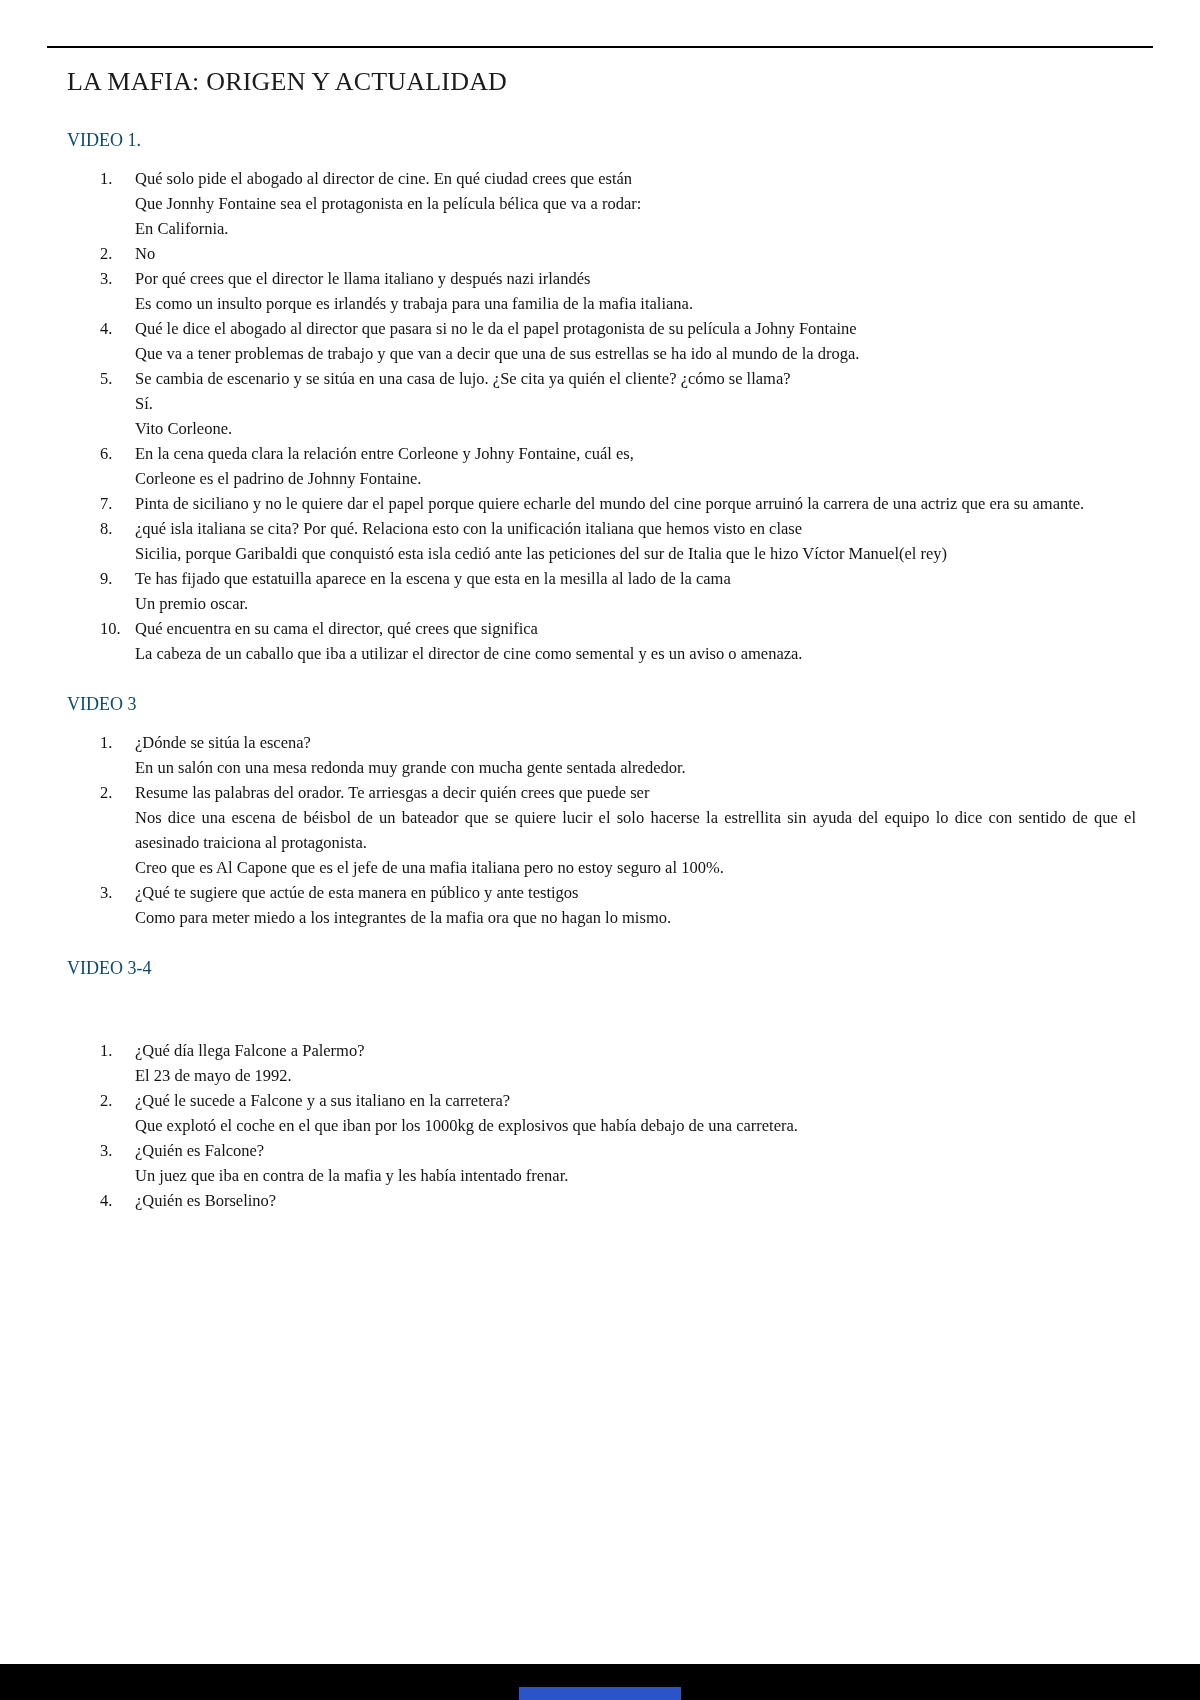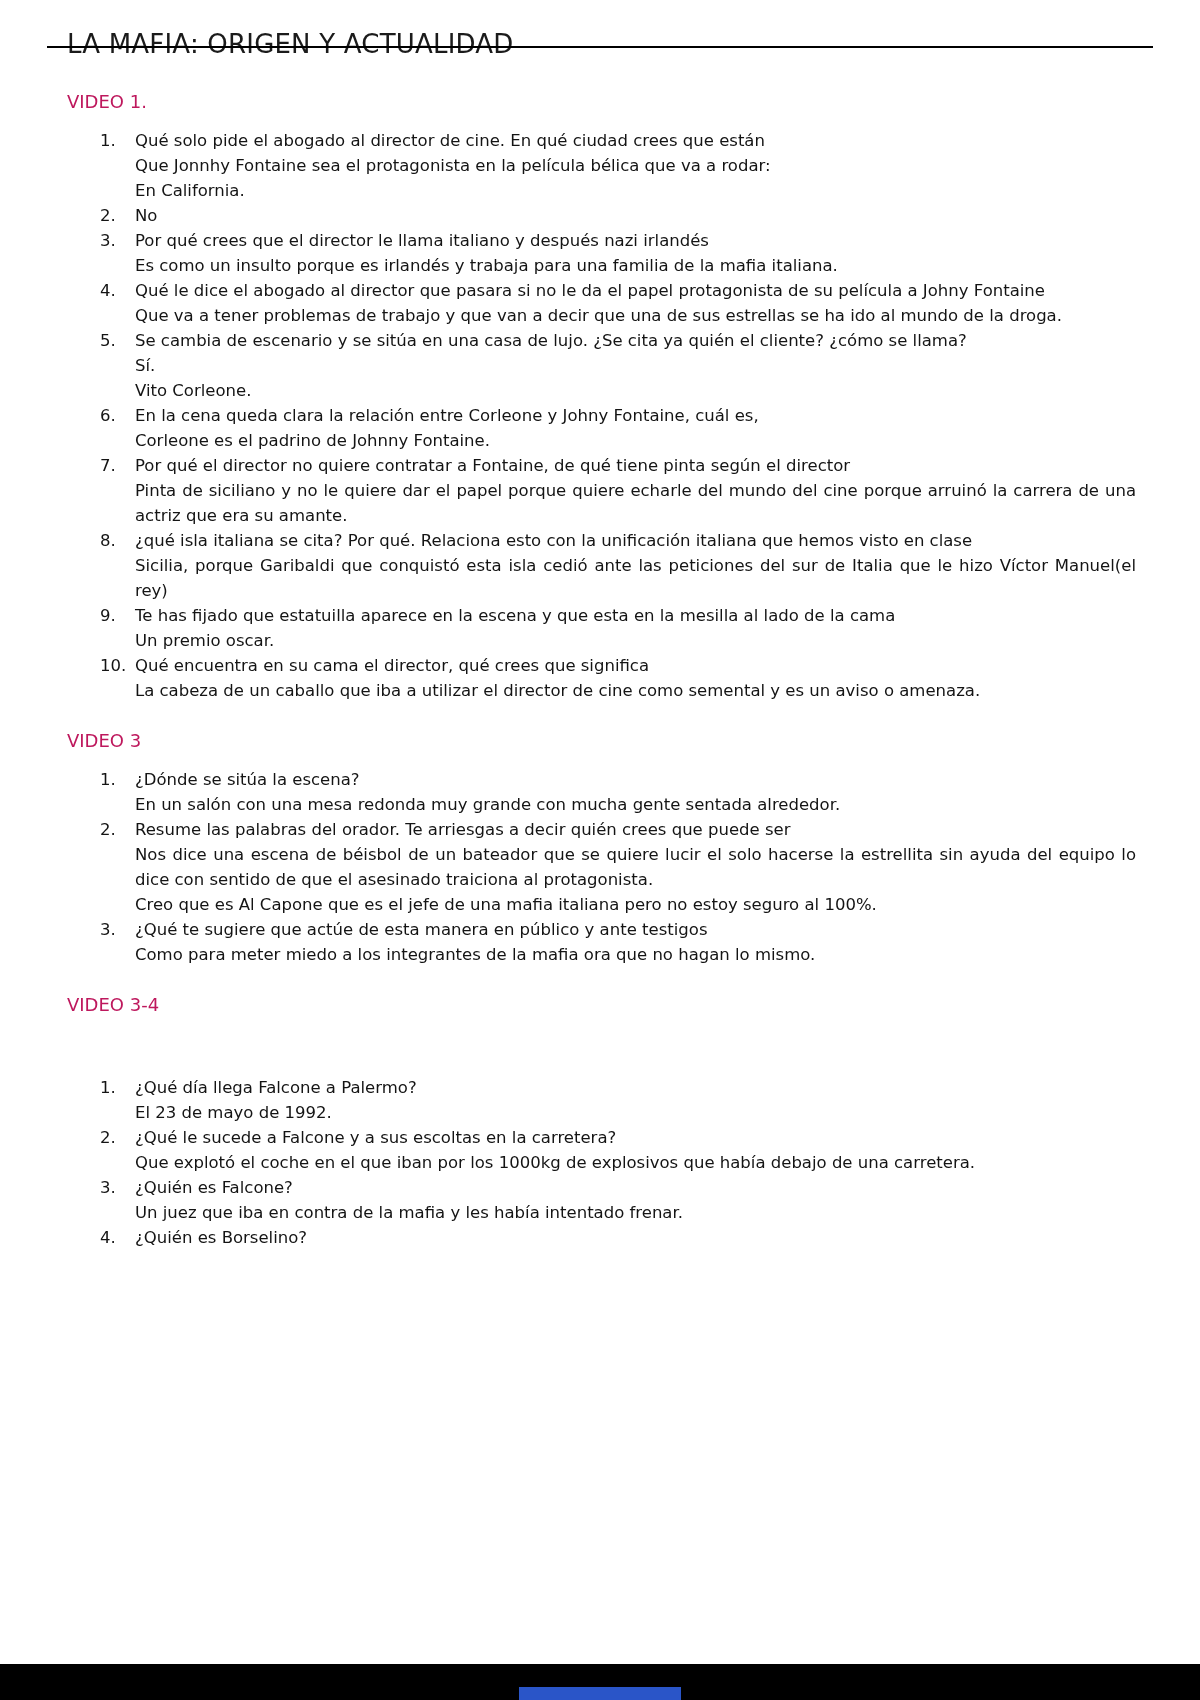--- a/index.html
+++ b/index.html
@@ -14,38 +14,39 @@
   }
   .top-rule {
     position: absolute;
     left: 47px;
     right: 47px;
     top: 46px;
     height: 0;
     border-top: 2px solid #000000;
   }
   .content {
-    padding: 28px 64px 0 67px;
+    padding: 66px 64px 0 67px;
     font-size: 16.5px;
     line-height: 25px;
+    font-family: Liberation Serif, serif;
   }
   .doc-title {
     margin: 0 0 30px 0;
     font-size: 26px;
     font-weight: 400;
     line-height: 32px;
     color: #1b1b1b;
     letter-spacing: 0.2px;
   }
   .section-heading {
     margin: 26px 0 14px 0;
     font-size: 18px;
     line-height: 24px;
     font-weight: 400;
-    color: #be185d;
+    color: #0c4a6e;
   }
   .qa-list { margin: 0; }
   .qa-list.gap-top { margin-top: 58px; }
   .qa-item {
     display: flex;
     align-items: flex-start;
     margin-left: 33px;
   }
   .num {
     flex: 0 0 35px;
@@ -124,21 +125,20 @@
         <div class="qa-item">
           <span class="num">6.</span>
           <div class="qa-body">
             <div class="q-line">En la cena queda clara la relación entre Corleone y Johny Fontaine, cuál es,</div>
             <div class="a-line">Corleone es el padrino de Johnny Fontaine.</div>
           </div>
         </div>
         <div class="qa-item">
           <span class="num">7.</span>
           <div class="qa-body">
-            <div class="q-line">Por qué el director no quiere contratar a Fontaine, de qué tiene pinta según el director</div>
             <div class="a-line">Pinta de siciliano y no le quiere dar el papel porque quiere echarle del mundo del cine porque arruinó la carrera de una actriz que era su amante.</div>
           </div>
         </div>
         <div class="qa-item">
           <span class="num">8.</span>
           <div class="qa-body">
             <div class="q-line">¿qué isla italiana se cita? Por qué. Relaciona esto con la unificación italiana que hemos visto en clase</div>
             <div class="a-line">Sicilia, porque Garibaldi que conquistó esta isla cedió ante las peticiones del sur de Italia que le hizo Víctor Manuel(el rey)</div>
           </div>
         </div>
@@ -187,21 +187,21 @@
         <div class="qa-item">
           <span class="num">1.</span>
           <div class="qa-body">
             <div class="q-line">¿Qué día llega Falcone a Palermo?</div>
             <div class="a-line">El 23 de mayo de 1992.</div>
           </div>
         </div>
         <div class="qa-item">
           <span class="num">2.</span>
           <div class="qa-body">
-            <div class="q-line">¿Qué le sucede a Falcone y a sus escoltas en la carretera?</div>
+            <div class="q-line">¿Qué le sucede a Falcone y a sus italiano en la carretera?</div>
             <div class="a-line">Que explotó el coche en el que iban por los 1000kg de explosivos que había debajo de una carretera.</div>
           </div>
         </div>
         <div class="qa-item">
           <span class="num">3.</span>
           <div class="qa-body">
             <div class="q-line">¿Quién es Falcone?</div>
             <div class="a-line">Un juez que iba en contra de la mafia y les había intentado frenar.</div>
           </div>
         </div>

